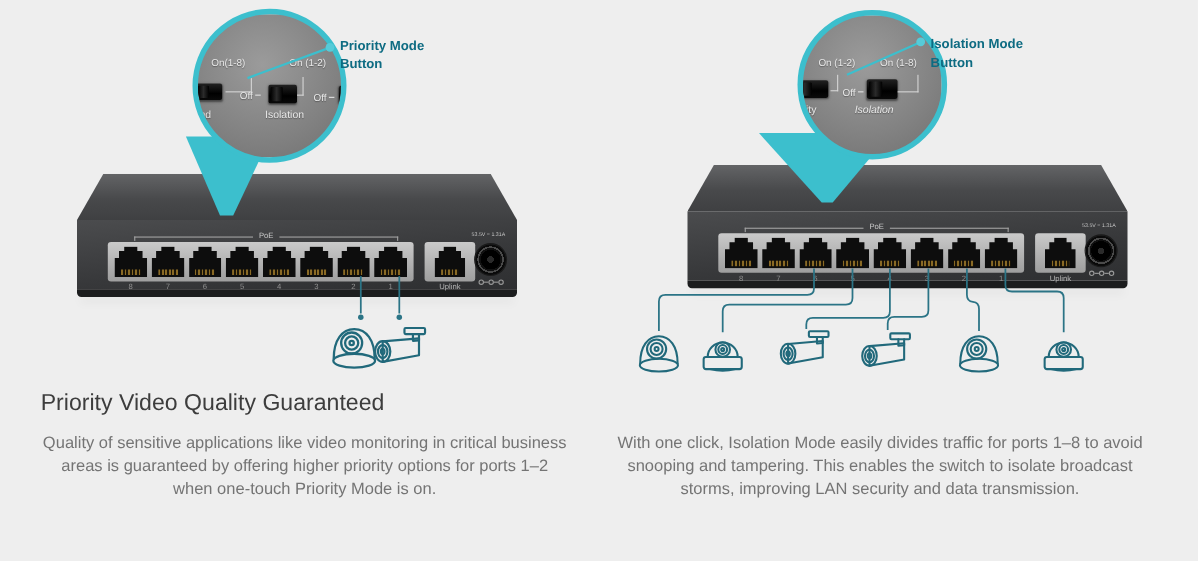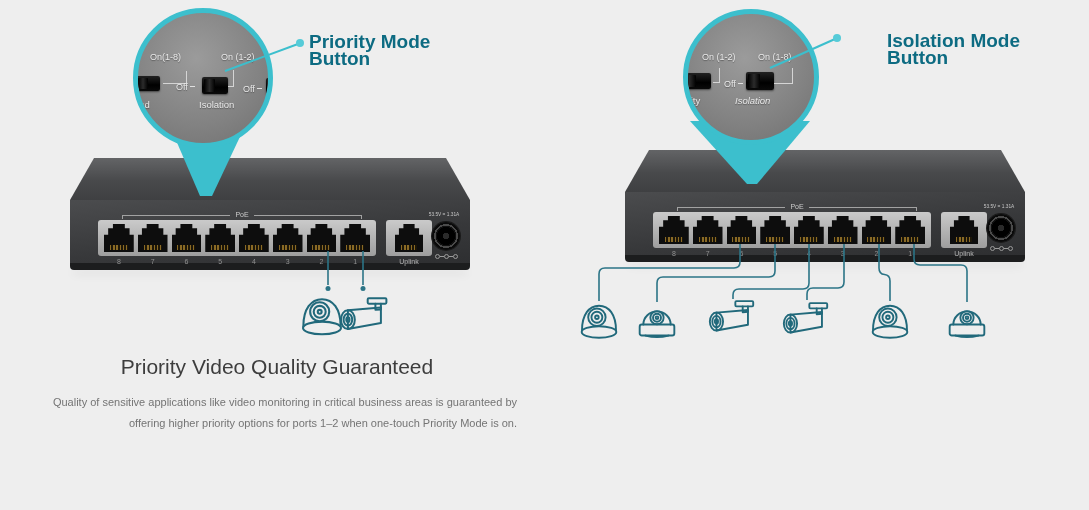--- a/index.html
+++ b/index.html
@@ -42,35 +42,35 @@
     color:#c6c6c6;white-space:nowrap;transform:scale(.8);transform-origin:center;}
   .jack{position:absolute;left:362px;top:64px;width:28px;height:28px;border-radius:50%;
     background:radial-gradient(circle at 50% 50%,#2a2a2a 0 3px,#000 3px 9px,#101010 9px 10.5px,#4a4a4a 10.5px 12px,#0a0a0a 12px);
     box-shadow:0 0 0 1px #1a1a1a;}
   .polarity{position:absolute;left:362px;top:96px;width:28px;display:flex;align-items:center;justify-content:center;}
   .pc{width:5px;height:5px;border:1px solid #9a9a9a;border-radius:50%;}
   .pl{width:4px;height:1px;background:#9a9a9a;}
 
   
   .mag{position:absolute;z-index:4;border:5px solid var(--teal-accent);border-radius:50%;overflow:hidden;
-    background:radial-gradient(circle at 45% 35%,#9b9b9b,#828282 60%,#707070);}
+    background:radial-gradient(circle at 45% 35%,#9b9b9b,#828282 60%,#707070);margin-left:42px;}
   .mag .lbl{position:absolute;font-size:9px;color:#e9e9e9;white-space:nowrap;text-shadow:0 1px 1px rgba(0,0,0,.35);}
   .mag .lbl.big{font-size:9.5px;}
   .mag .bracket{position:absolute;border-right:1px solid #d5d5d5;border-bottom:1px solid #d5d5d5;}
   .toggle{position:absolute;background:linear-gradient(180deg,#222,#000 60%,#0a0a0a);border-radius:2px;
     box-shadow:0 1px 2px rgba(0,0,0,.5);}
   .toggle .knob{position:absolute;left:2px;top:2px;bottom:2px;width:42%;border-radius:1px;
     background:linear-gradient(90deg,#000,#2b2b2b 50%,#000);}
   .off-lbl::after{content:'';display:inline-block;width:5px;height:1px;background:#e0e0e0;
     vertical-align:middle;margin-left:2px;margin-bottom:2px;}
 
   
-  .callout{position:absolute;z-index:7;font-weight:bold;font-size:19px;line-height:17px;color:var(--callout-text);}
-  .heading{position:absolute;width:480px;text-align:center;font-size:21px;color:var(--heading-text);z-index:1;}
-  .body-text{position:absolute;width:480px;text-align:right;font-size:11px;line-height:21px;color:var(--body-text);z-index:1;}
+  .callout{position:absolute;z-index:7;font-weight:bold;font-size:12px;line-height:17px;color:var(--callout-text);}
+  .heading{position:absolute;width:480px;font-size:21px;color:var(--heading-text);z-index:1;}
+  .body-text{position:absolute;width:480px;text-align:center;font-size:15px;line-height:21px;color:var(--body-text);z-index:1;}
 
   .cam{fill:none;stroke:var(--camera-stroke);stroke-width:1.8;stroke-linejoin:round;stroke-linecap:round;}
   .conn{fill:none;stroke:var(--connection-line);stroke-width:1.6;}
   .conn-dot{fill:var(--connection-line);}
   .funnel{fill:var(--teal-accent);}
   .callout-line{stroke:var(--teal-accent);stroke-width:2;}
   .callout-dot{fill:var(--callout-dot);}
 </style>
 </head>
 <body>
@@ -260,21 +260,22 @@
     <line class="callout-line" x1="225" y1="71" x2="298" y2="44"></line>
     <circle class="callout-dot" cx="300" cy="43" r="4"></circle>
     <line class="callout-line" x1="770" y1="68" x2="835" y2="39"></line>
     <circle class="callout-dot" cx="837" cy="38" r="4"></circle>
   </svg>
 
   <div class="callout" style="left:309px;top:33px;">
     <div>Priority Mode</div>
     <div>Button</div>
   </div>
-  <div class="callout" style="left:846px;top:32px;margin-left:41px;">
+  <div class="callout" style="left:846px;top:32px;">
     <div>Isolation Mode</div>
     <div>Button</div>
   </div>
 
   <h2 class="heading" style="left:37px;top:355px;font-weight:normal;">Priority Video Quality Guaranteed</h2>
   <p class="body-text" style="left:37px;top:392px;">Quality of sensitive applications like video monitoring in critical business areas is guaranteed by offering higher priority options for ports 1–2 when one-touch Priority Mode is on.</p>
+  <p class="body-text" style="left:560px;top:392px;">With one click, Isolation Mode easily divides traffic for ports 1–8 to avoid snooping and tampering. This enables the switch to isolate broadcast storms, improving LAN security and data transmission.</p>
 
 </div>
 
 </body></html>

